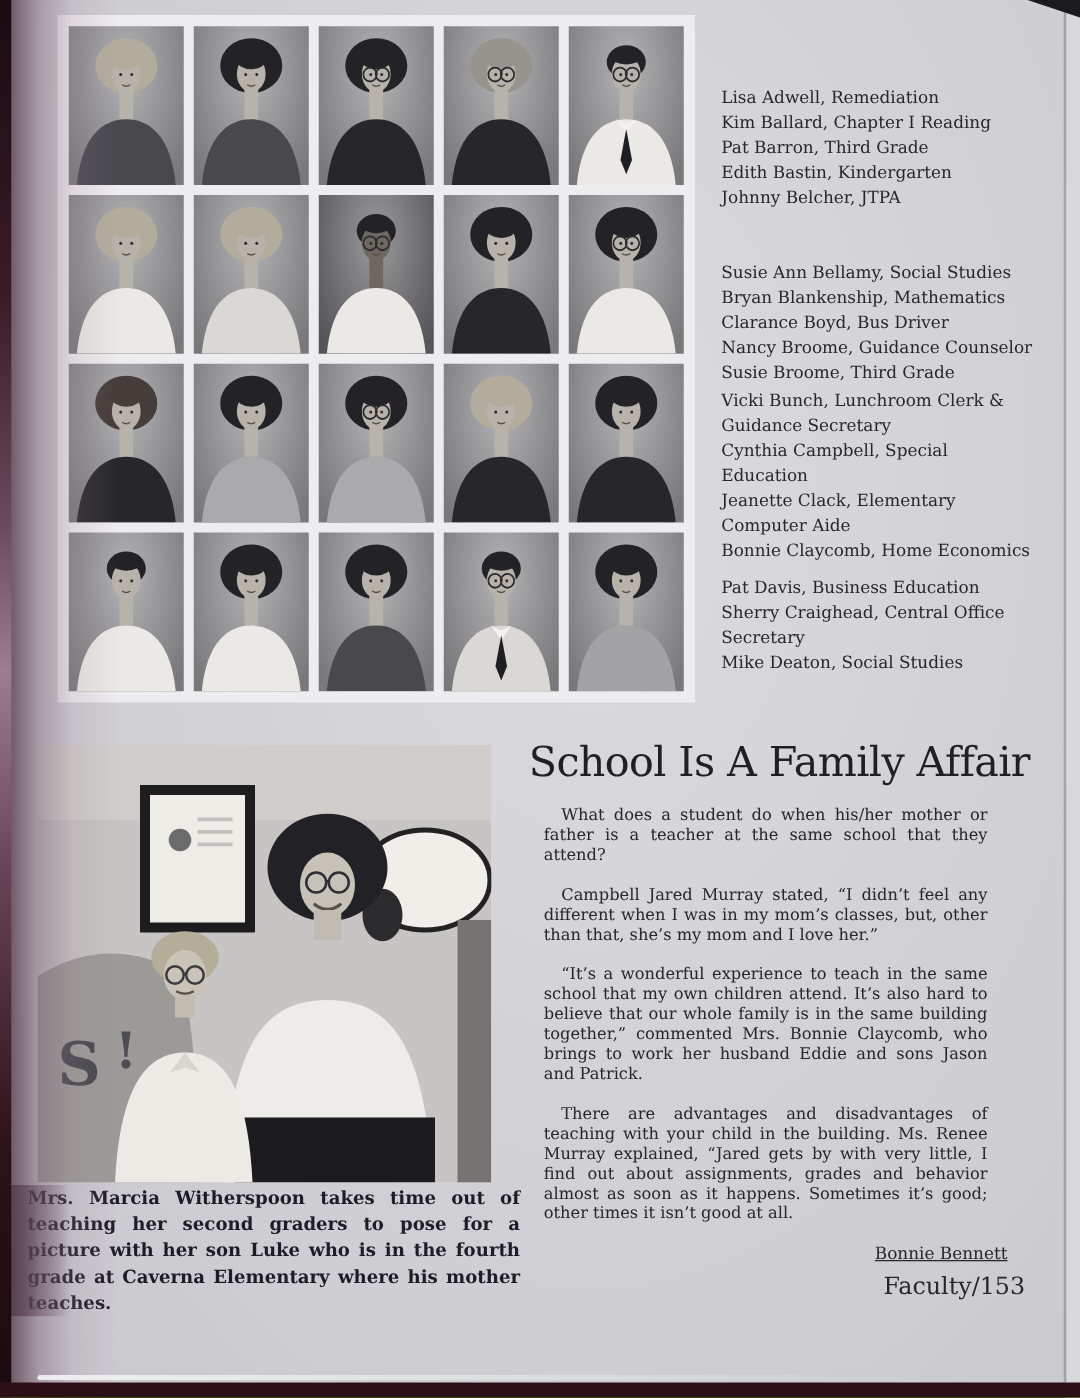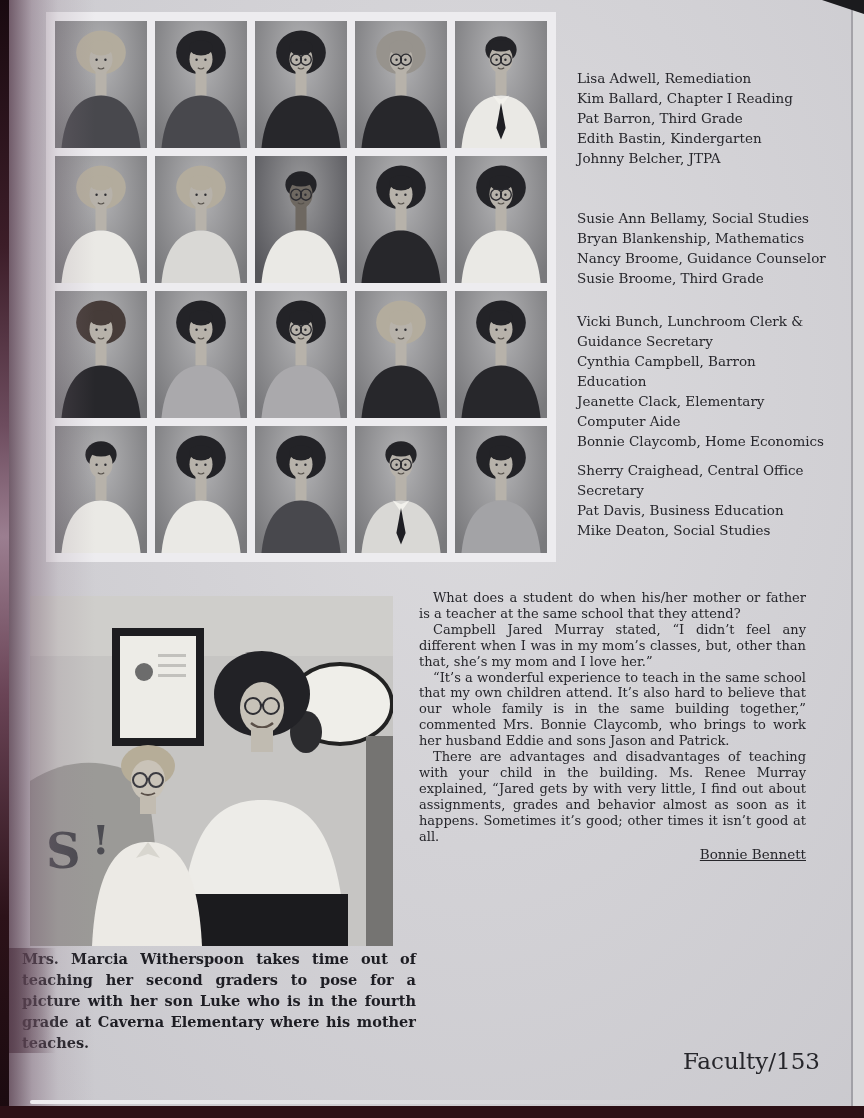--- a/index.html
+++ b/index.html
@@ -30,39 +30,39 @@
     font-size:13.5px;line-height:20px;color:#26262b;
   }
   .fentry{margin:0;}
   
   .article{position:absolute;left:419px;top:590px;width:436px;color:#26262b;}
   .article-title{
     font-size:33px;letter-spacing:-0.5px;white-space:nowrap;
     color:#1f1f24;margin:0 0 9px 4px;font-weight:400;
   }
   .article-body{width:387px;font-size:13px;line-height:15.9px;text-align:justify;}
-  .article-body p{margin:0;text-indent:14px;}
+  .article-body p{margin:16px;text-indent:14px;}
   .byline{width:387px;text-align:right;font-size:13.5px;margin-top:1px;text-decoration:underline;}
   
   .classroom{position:absolute;left:30px;top:596px;width:363px;height:350px;}
   
   .caption{
     position:absolute;left:22px;top:948px;width:394px;
     font-size:14.5px;line-height:21px;font-weight:bold;
     text-align:justify;color:#1d1d23;
   }
   .caption::before{
     content:"";position:absolute;left:-22px;top:0;width:56px;height:100%;
     background:linear-gradient(to right, rgba(43,17,26,0.88), rgba(60,32,44,0.45) 55%, rgba(60,32,44,0) 100%);
     pointer-events:none;
   }
   
   .pagenum{
-    position:absolute;top:1048px;left:620px;width:200px;
-    text-align:right;font-size:23px;color:#26262b;
+    position:absolute;top:1018px;left:620px;width:200px;
+    text-align:right;font-size:19px;color:#26262b;
   }
   
   .gutter{
     position:absolute;left:0;top:0;width:95px;height:1118px;
     background:linear-gradient(to right, rgba(88,62,78,0.85) 6px, rgba(125,100,118,0.45) 32px, rgba(150,130,145,0.18) 58px, rgba(150,130,145,0) 95px);
     pointer-events:none;z-index:5;
   }
   .spine{
     position:absolute;left:0;top:0;width:9px;height:1118px;z-index:6;
     background:linear-gradient(to bottom, #190a10 0%, #3c1d28 22%, #6d4c5e 38%, #9b7e90 48%, #6a4456 62%, #2c1219 82%, #1a0a0f 100%);
@@ -381,36 +381,38 @@
   <div class="flist" style="top:68px">
     <div class="fentry">Lisa Adwell, Remediation</div>
     <div class="fentry">Kim Ballard, Chapter I Reading</div>
     <div class="fentry">Pat Barron, Third Grade</div>
     <div class="fentry">Edith Bastin, Kindergarten</div>
     <div class="fentry">Johnny Belcher, JTPA</div>
   </div>
   <div class="flist" style="top:208px">
     <div class="fentry">Susie Ann Bellamy, Social Studies</div>
     <div class="fentry">Bryan Blankenship, Mathematics</div>
+    <div class="fentry">Clarance Boyd, Bus Driver</div>
     <div class="fentry">Nancy Broome, Guidance Counselor</div>
     <div class="fentry">Susie Broome, Third Grade</div>
   </div>
   <div class="flist" style="top:311px">
     <div class="fentry">Vicki Bunch, Lunchroom Clerk &amp; Guidance Secretary</div>
-    <div class="fentry">Cynthia Campbell, Barron Education</div>
+    <div class="fentry">Cynthia Campbell, Special Education</div>
     <div class="fentry">Jeanette Clack, Elementary Computer Aide</div>
     <div class="fentry">Bonnie Claycomb, Home Economics</div>
   </div>
   <div class="flist" style="top:460px">
+    <div class="fentry">Pat Davis, Business Education</div>
     <div class="fentry">Sherry Craighead, Central Office Secretary</div>
-    <div class="fentry">Pat Davis, Business Education</div>
     <div class="fentry">Mike Deaton, Social Studies</div>
   </div>
 
   <div class="article">
+    <h1 class="article-title">School Is A Family Affair</h1>
     <div class="article-body">
       <p>What does a student do when his/her mother or father is a teacher at the same school that they attend?</p>
       <p>Campbell Jared Murray stated, “I didn’t feel any different when I was in my mom’s classes, but, other than that, she’s my mom and I love her.”</p>
       <p>“It’s a wonderful experience to teach in the same school that my own children attend. It’s also hard to believe that our whole family is in the same building together,” commented Mrs. Bonnie Claycomb, who brings to work her husband Eddie and sons Jason and Patrick.</p>
       <p>There are advantages and disadvantages of teaching with your child in the building. Ms. Renee Murray explained, “Jared gets by with very little, I find out about assignments, grades and behavior almost as soon as it happens. Sometimes it’s good; other times it isn’t good at all.</p>
     </div>
     <div class="byline">Bonnie Bennett</div>
   </div>
 
   <svg class="classroom" viewBox="0 0 363 350" preserveAspectRatio="none">

